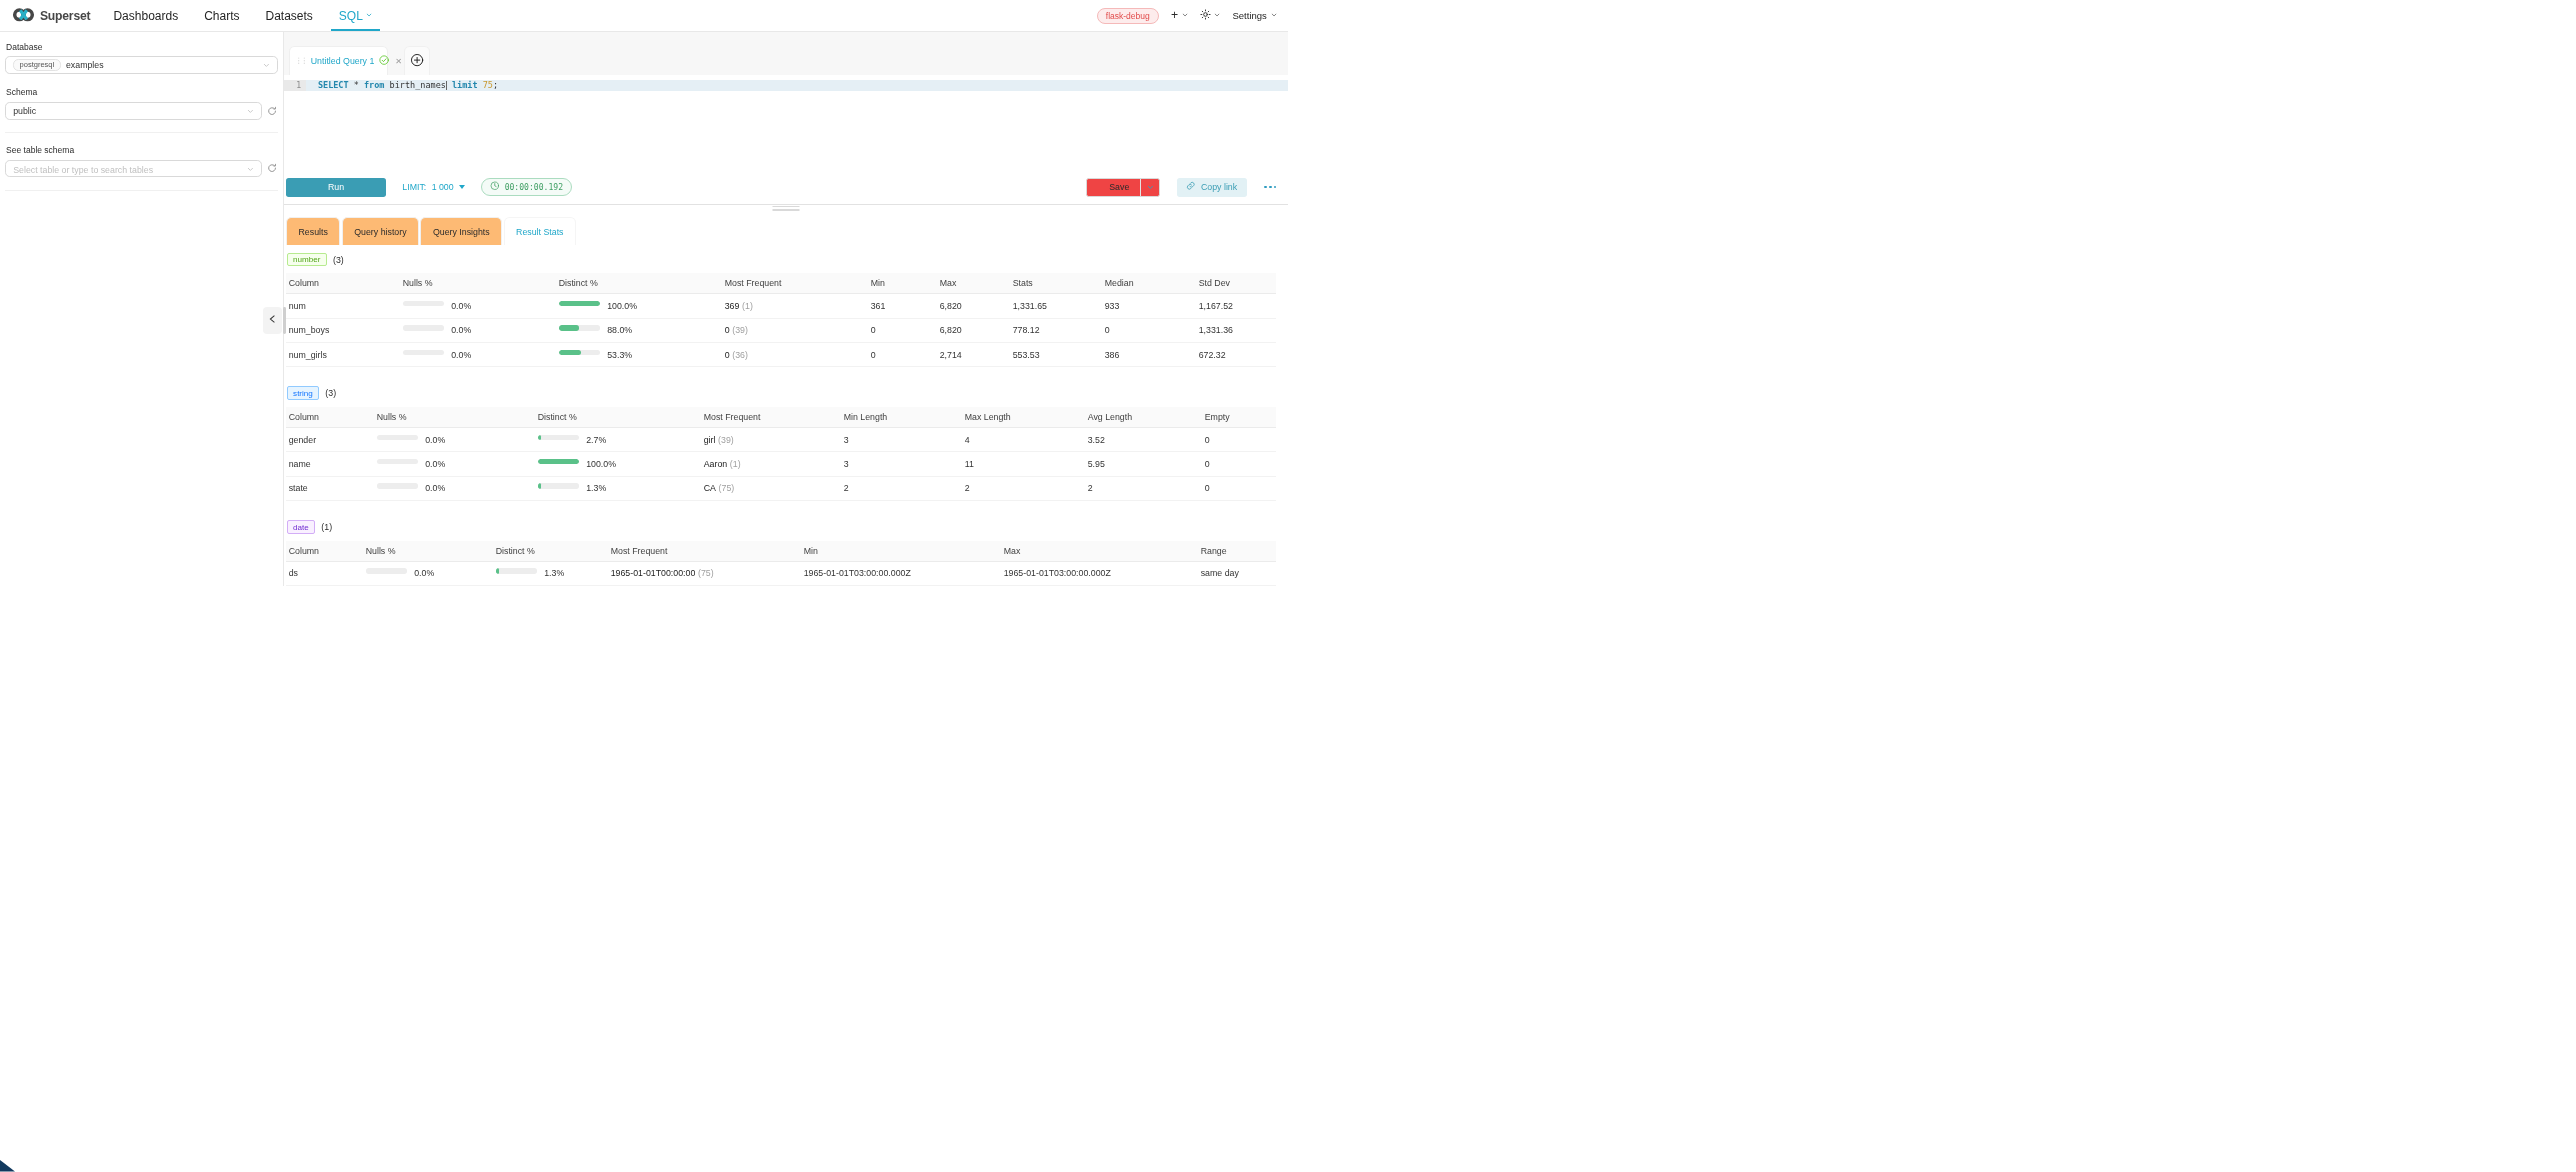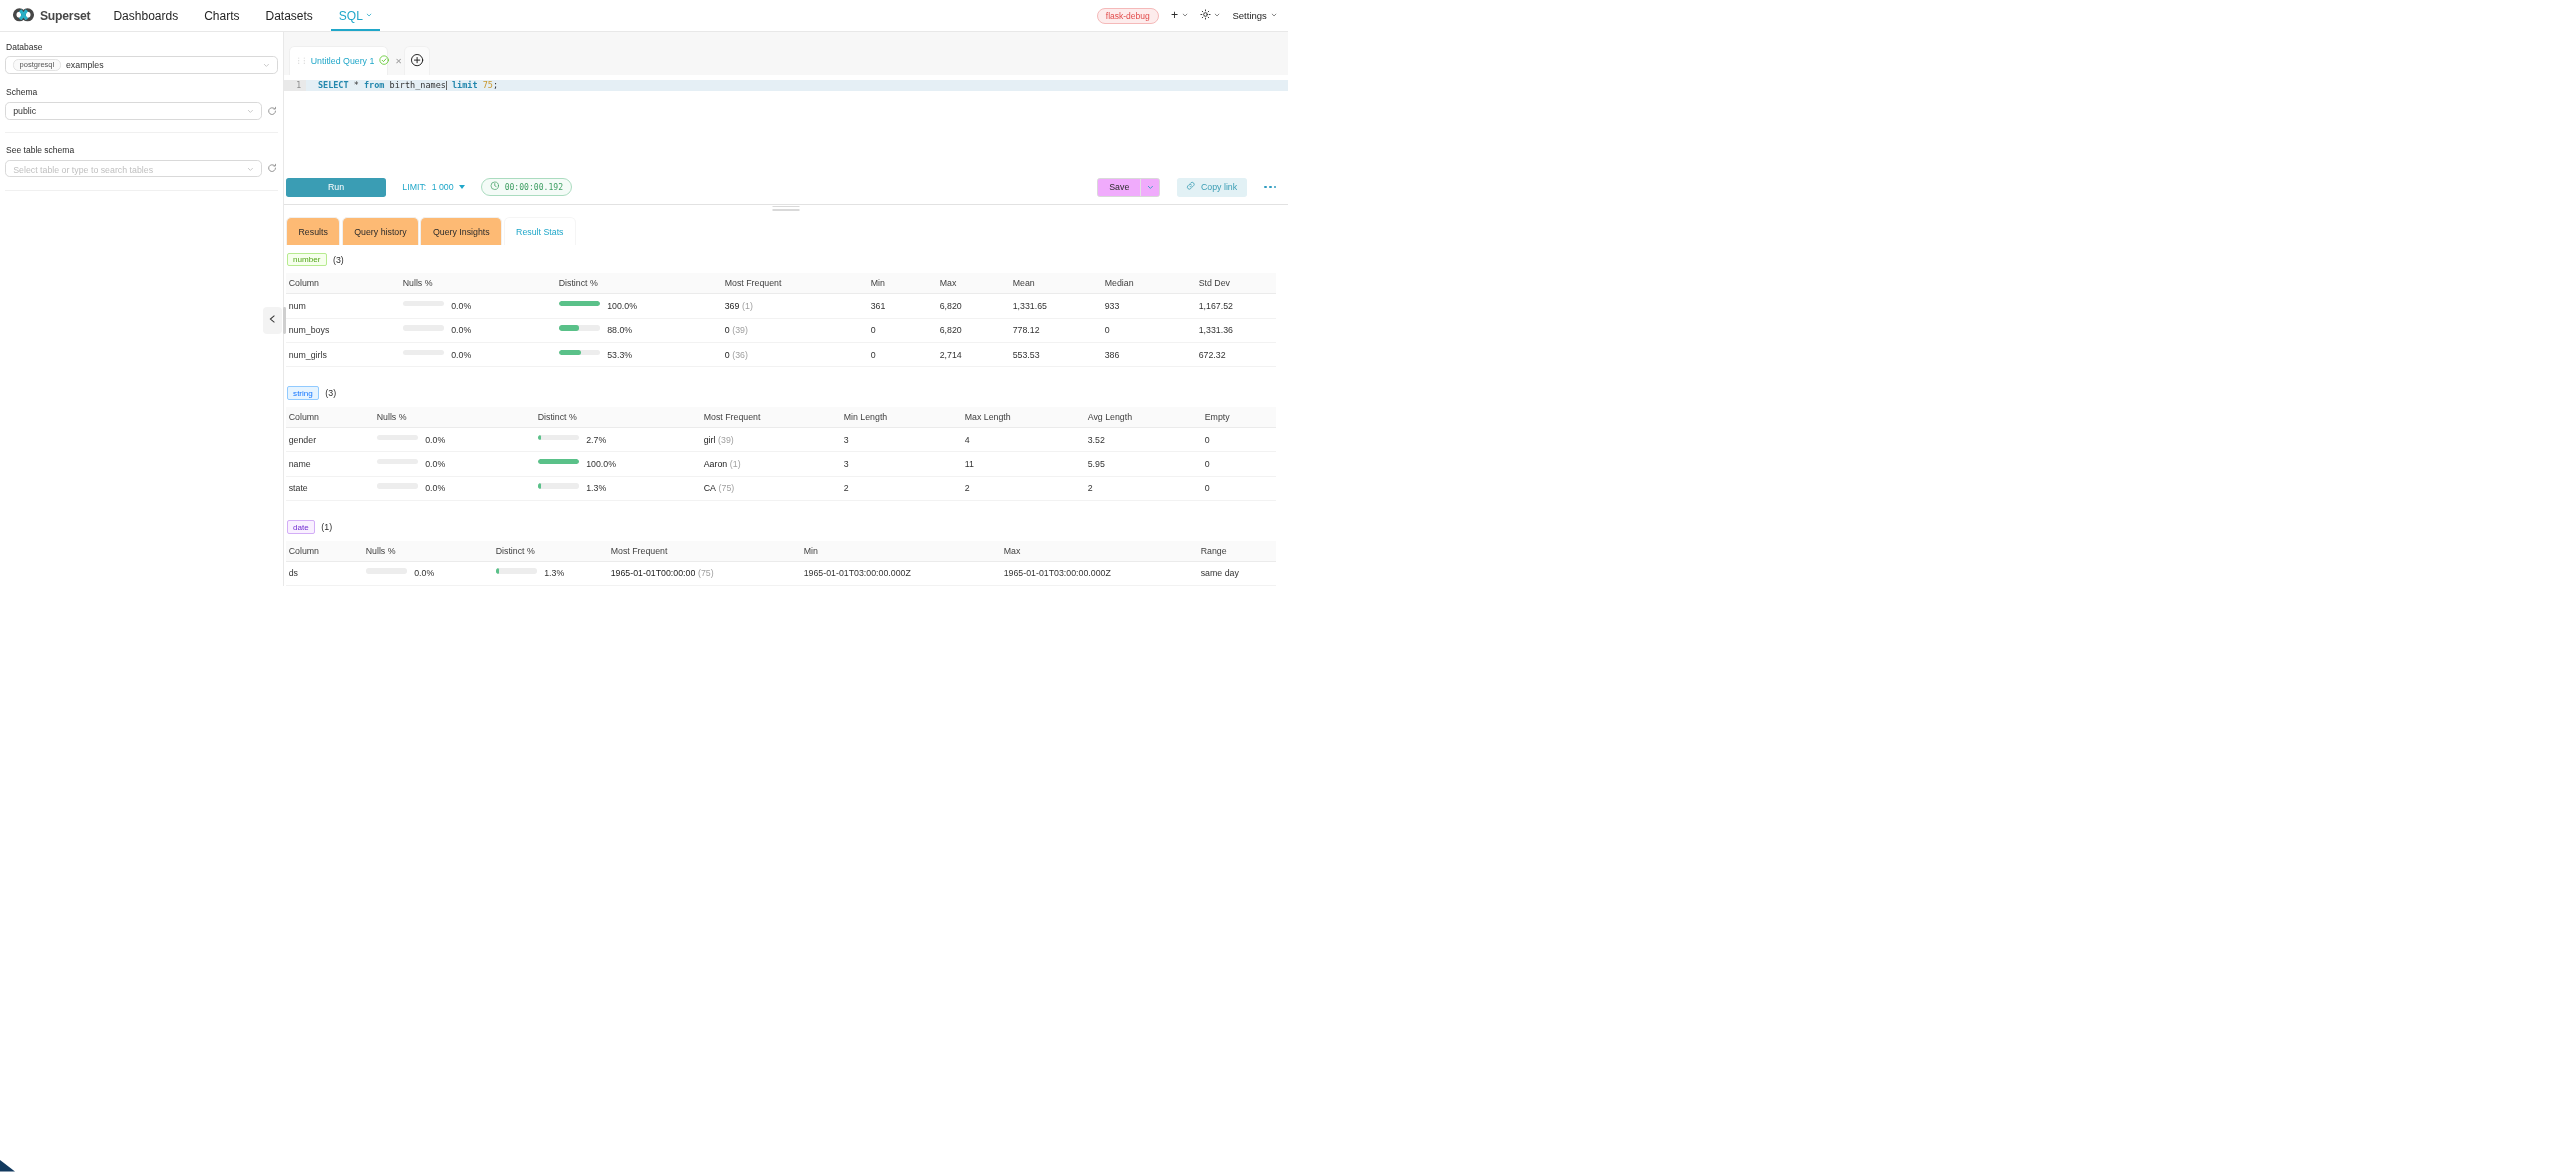--- a/index.html
+++ b/index.html
@@ -76,21 +76,21 @@
   .runrow { height:35px; display:flex; align-items:center; padding:0 10.2px 0 2px;
     border-bottom:0.7px solid #e2e2e2; gap:16.3px; position:relative; }
   .run-btn { width:100px; height:19px; background:#3a9db4; color:#fff; border:none; border-radius:2.7px;
     font-size:8.8px; font-family:inherit; cursor:pointer; }
   .limit-ctl { display:flex; align-items:center; gap:5.4px; color:#20a7c9; font-size:8.8px; cursor:pointer; }
   .caret-down { width:0; height:0; border-left:3.4px solid transparent; border-right:3.4px solid transparent;
     border-top:4.1px solid #20a7c9; }
   .timer-pill { display:flex; align-items:center; gap:4.7px; border:0.7px solid #abdcc0; background:#f4fbf7;
     border-radius:9.5px; padding:2.7px 8.1px; color:#3f9e63; font-family:"DejaVu Sans Mono", monospace; font-size:8.1px; }
   .run-spacer { flex:1; }
-  .save-group { display:flex; height:19px; border:0.7px solid #d9d9d9; border-radius:2.7px; overflow:hidden; background:#f0abfc; }
+  .save-group { display:flex; height:19px; border:0.7px solid #d9d9d9; border-radius:2.7px; overflow:hidden; background:#ef4444;padding-left:11px; }
   .save-main { padding:0 11px; display:flex; align-items:center; font-size:8.8px; color:#2b2b2b; cursor:pointer; }
   .save-caret { width:19px; border-left:0.7px solid #e3e3e3; display:flex; align-items:center; justify-content:center; cursor:pointer; }
   .copylink-btn { height:19px; background:#e2f1f5; color:#3a9db4; border:none; border-radius:2.7px;
     display:flex; align-items:center; gap:5.4px; padding:0 9.5px; font-size:8.8px; font-family:inherit; cursor:pointer; }
   .more-btn { display:flex; gap:2px; cursor:pointer; padding:2.7px 1.4px; }
   .more-btn i { width:2.7px; height:2.7px; border-radius:50%; background:#2f9cc0; }
 
   .drag-handle { position:absolute; left:50%; bottom:-6.8px; transform:translateX(-50%);
     display:flex; flex-direction:column; gap:2px; cursor:row-resize; }
   .drag-handle i { width:27px; height:1.4px; background:#d9d9d9; }
@@ -350,21 +350,21 @@
           <span class="type-badge badge-number">number</span>
           <span class="type-count">(3)</span>
         </div>
         <div class="hrow">
           <div>Column</div>
           <div>Nulls %</div>
           <div>Distinct %</div>
           <div>Most Frequent</div>
           <div>Min</div>
           <div>Max</div>
-          <div>Mean</div>
+          <div>Stats</div>
           <div>Median</div>
           <div>Std Dev</div>
         </div>
         <div class="row">
           <div>num</div>
           <div class="pctcell">
               <span class="bar"></span>
               <span>0.0%</span>
             </div>
           <div class="pctcell">

